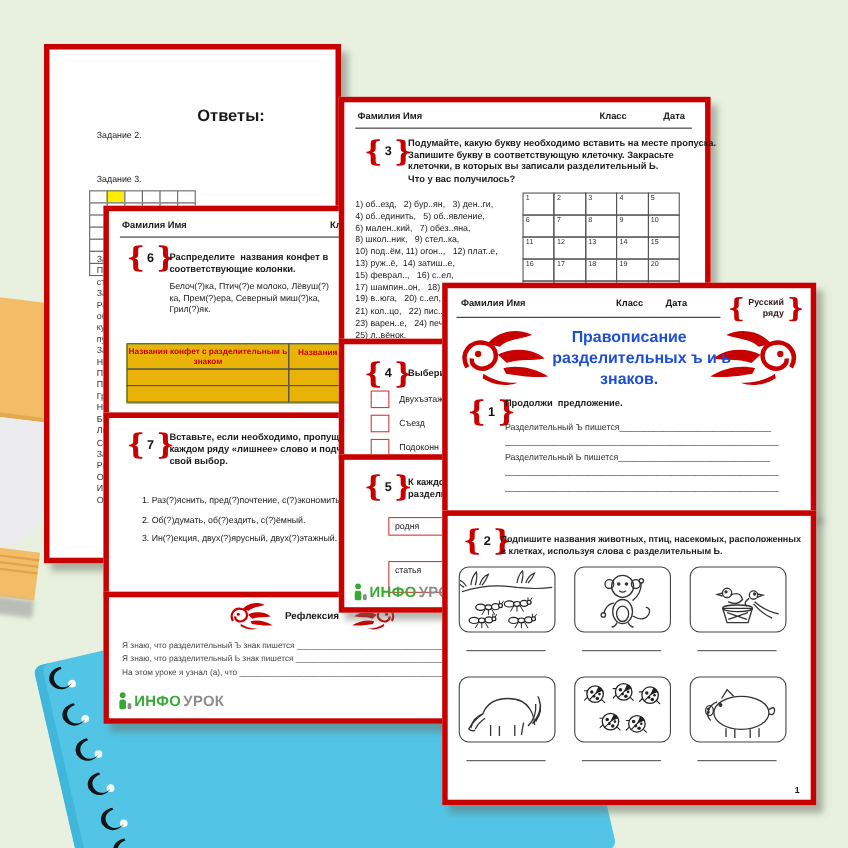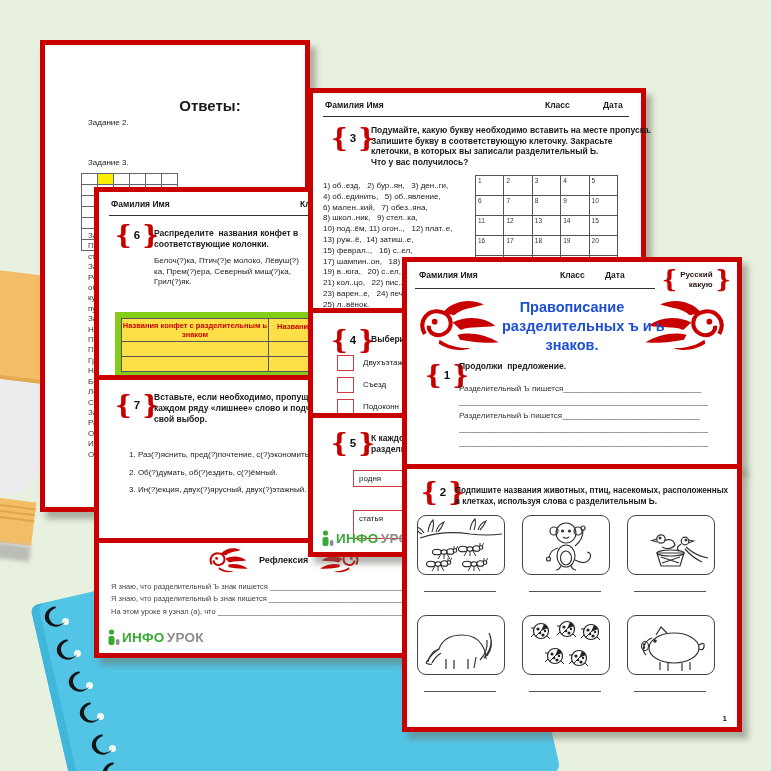--- a/index.html
+++ b/index.html
@@ -19,21 +19,21 @@
   .tnum .br{font-family:"DejaVu Serif",serif;font-size:26px;font-weight:bold;line-height:26px;vertical-align:middle}
   .tnum .n{display:inline-block;margin:0 2px;color:#111;font-weight:bold;font-size:11.5px;vertical-align:middle}
   
   .agrid{position:absolute;display:grid;grid-template-columns:repeat(6,16px);grid-auto-rows:11px}
   .agcell{border:1px solid #666;margin:-1px 0 0 -1px;background:#fff}
   .agcell.yellow{background:#ffee00}
   
   .ngrid{position:absolute;display:grid;grid-template-columns:repeat(5,28.4px);grid-auto-rows:20px;background:#fff}
   .ngrid div{border:1px solid #555;margin:-1px 0 0 -1px;font-size:6.5px;color:#333;padding:1px 0 0 2px}
   
-  .ktable{position:absolute;border:7px solid #84cc16;background:#fde047}
+  .ktable{position:absolute;border:1px solid #84cc16;background:#eab308}
   .krow{display:flex}
   .kcell{border:1px solid #555;margin:-1px 0 0 -1px;box-sizing:border-box}
   .khead{color:#c90000;font-weight:bold;font-size:7.5px;text-align:center;line-height:1.2;
          display:flex;align-items:center;justify-content:center}
   .khead2{color:#c90000;font-weight:bold;font-size:7.5px;white-space:nowrap;overflow:hidden;
           padding:3px 0 0 8px}
   
   .chk{position:absolute;width:15px;height:14px;border:1.6px solid #d23b3b;background:#fff}
   .wbox{position:absolute;border:1.6px solid #d23b3b;background:#fff;font-size:8px;
         padding:3px 0 0 5px;box-sizing:border-box}
@@ -376,21 +376,21 @@
 
   <div class="sec" style="top:0;height:212px">
     <div class="t b" style="left:12px;top:9px;font-size:8.5px">Фамилия Имя</div>
     <div class="t b" style="left:153px;top:9px;font-size:8.5px">Класс</div>
     <div class="t b" style="left:198px;top:9px;font-size:8.5px">Дата</div>
     <div class="hr" style="left:8px;width:240px;top:26px"></div>
     <div class="badge" style="right:6px;top:3px">
       <span class="br">{</span>
       <div class="btxt">
         <div>Русский</div>
-        <div>какую</div>
+        <div>ряду</div>
       </div>
       <span class="br">}</span>
     </div>
     <svg class="flor" style="left:8px;top:34px" width="90" height="58" viewBox="0 0 110 70">
         <use href="#flor"></use>
       </svg>
     <svg class="flor" style="right:8px;top:34px;transform:scaleX(-1)" width="90" height="58" viewBox="0 0 110 70">
         <use href="#flor"></use>
       </svg>
     <div class="lines b" style="left:95px;top:36px;width:140px;font-size:14.5px;line-height:19px;text-align:center;color:#1d4ed8;white-space:normal">

